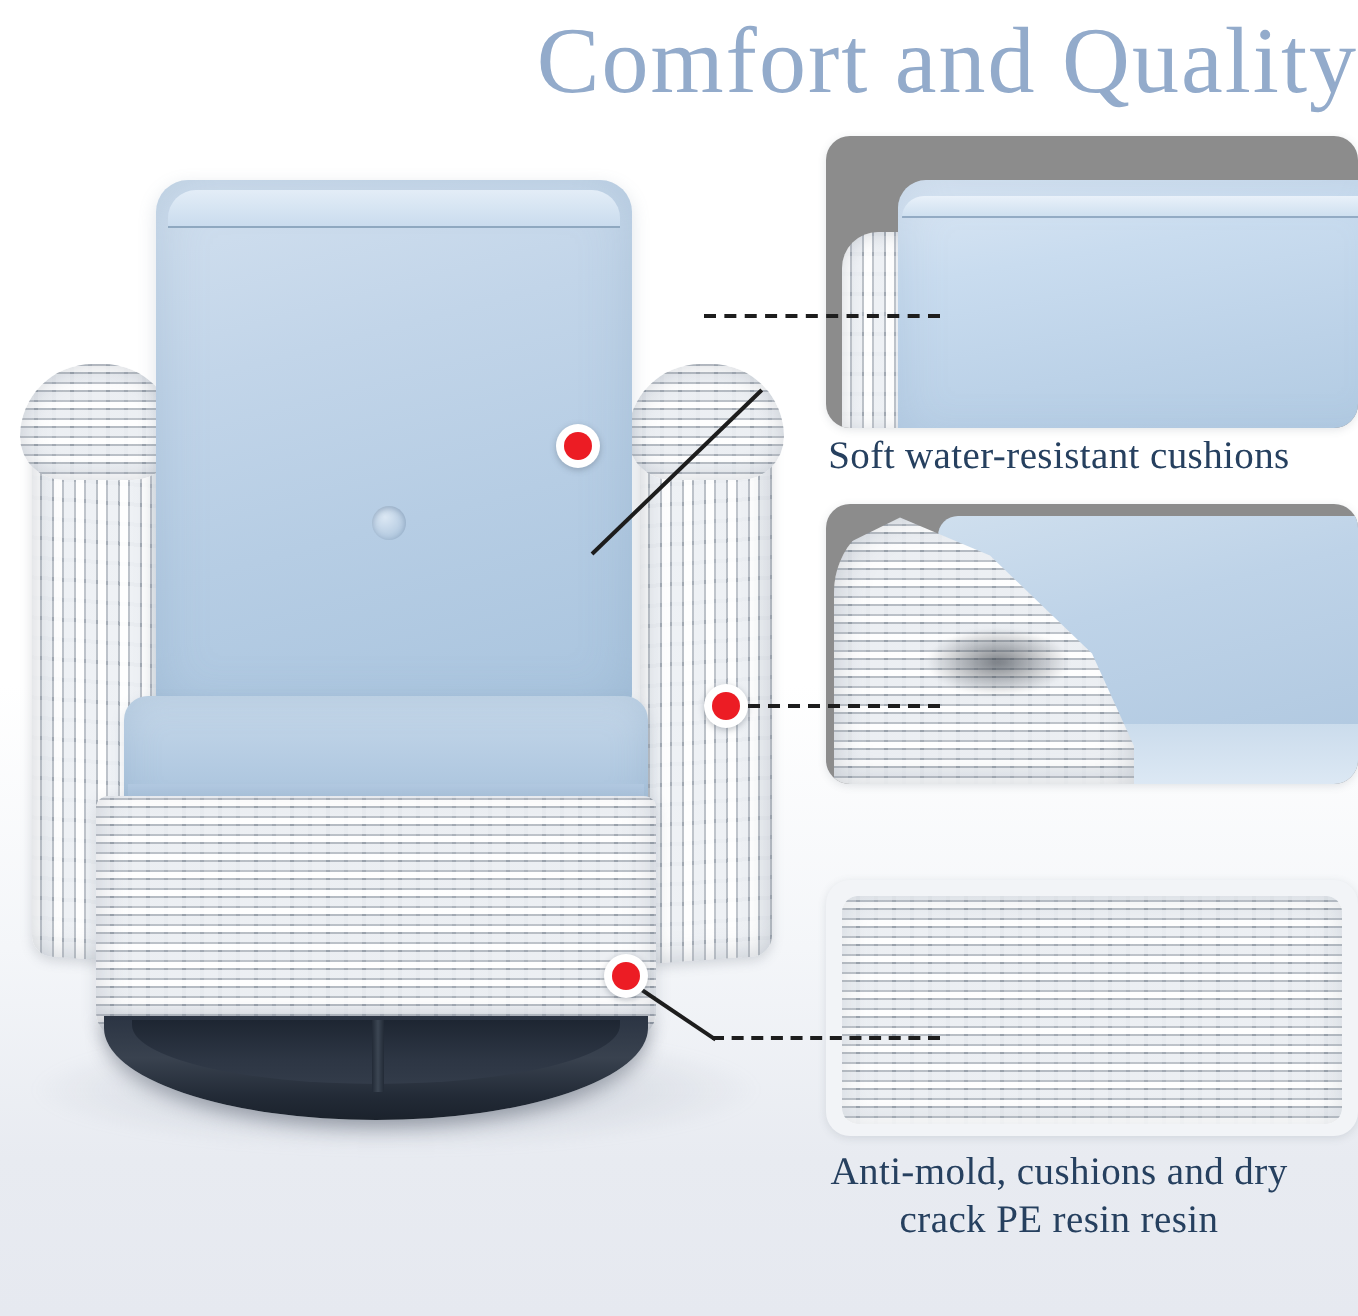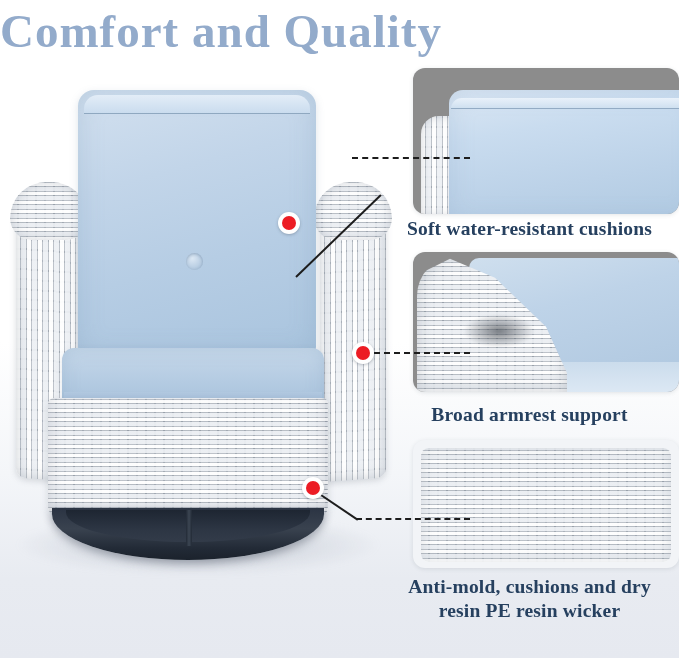--- a/index.html
+++ b/index.html
@@ -10,23 +10,23 @@
     position:relative;
   }
   #stage{
     position:absolute;inset:0;
     background:linear-gradient(180deg,#ffffff 0%,#ffffff 52%,#f4f6f9 72%,#e8ebf1 88%,#e6e9f0 100%);
   }
 
   
   .title{
     position:absolute;left:0;right:0;top:2px;height:58px;
-    text-align:left;
+    text-align:right;
     font-size:47px;line-height:58px;
-    font-weight:bold;
+    font-weight:normal;
     letter-spacing:1px;
     color:#93abcb;
     white-space:nowrap;
   }
 
   
   .chair{position:absolute;left:0;top:60px;width:410px;height:520px;}
 
   .floor-shadow{
     position:absolute;left:18px;top:455px;width:360px;height:60px;
@@ -193,21 +193,21 @@
 
   .p3-weave{
     position:absolute;left:8px;top:8px;right:8px;bottom:6px;
     border-radius:8px;
     box-shadow:inset 0 0 14px rgba(120,130,145,.22);
   }
 
   
   .caption{
     position:absolute;left:380px;width:299px;text-align:center;
-    font-size:19.5px;line-height:24px;font-weight:bold;color:#26405f;
+    font-size:19.5px;line-height:24px;font-weight:normal;color:#26405f;
     letter-spacing:.2px;
   }
   #caption-cushion{top:217px;}
   #caption-armrest{top:403px;}
   #caption-wicker{top:575px;}
   .caption .l2{display:block;}
 </style>
 </head>
 <body>
 
@@ -254,23 +254,22 @@
     <div class="p1-seam"></div>
   </div>
   <div class="caption" id="caption-cushion">Soft water-resistant cushions</div>
 
   <div class="panel" id="panel-armrest">
     <div class="p2-cushion"></div>
     <div class="p2-seat"></div>
     <div class="p2-arm wicker"></div>
     <div class="p2-shadow"></div>
   </div>
-  <div class="caption" id="caption-armrest">Broad armrest support</div>
 
   <div class="panel" id="panel-wicker">
     <div class="p3-weave wicker"></div>
   </div>
   <div class="caption" id="caption-wicker">
     <span class="l1">Anti-mold, cushions and dry</span>
-    <span class="l2">resin PE resin wicker</span>
+    <span class="l2">crack PE resin resin</span>
   </div>
 
 </div>
 
 </body></html>

